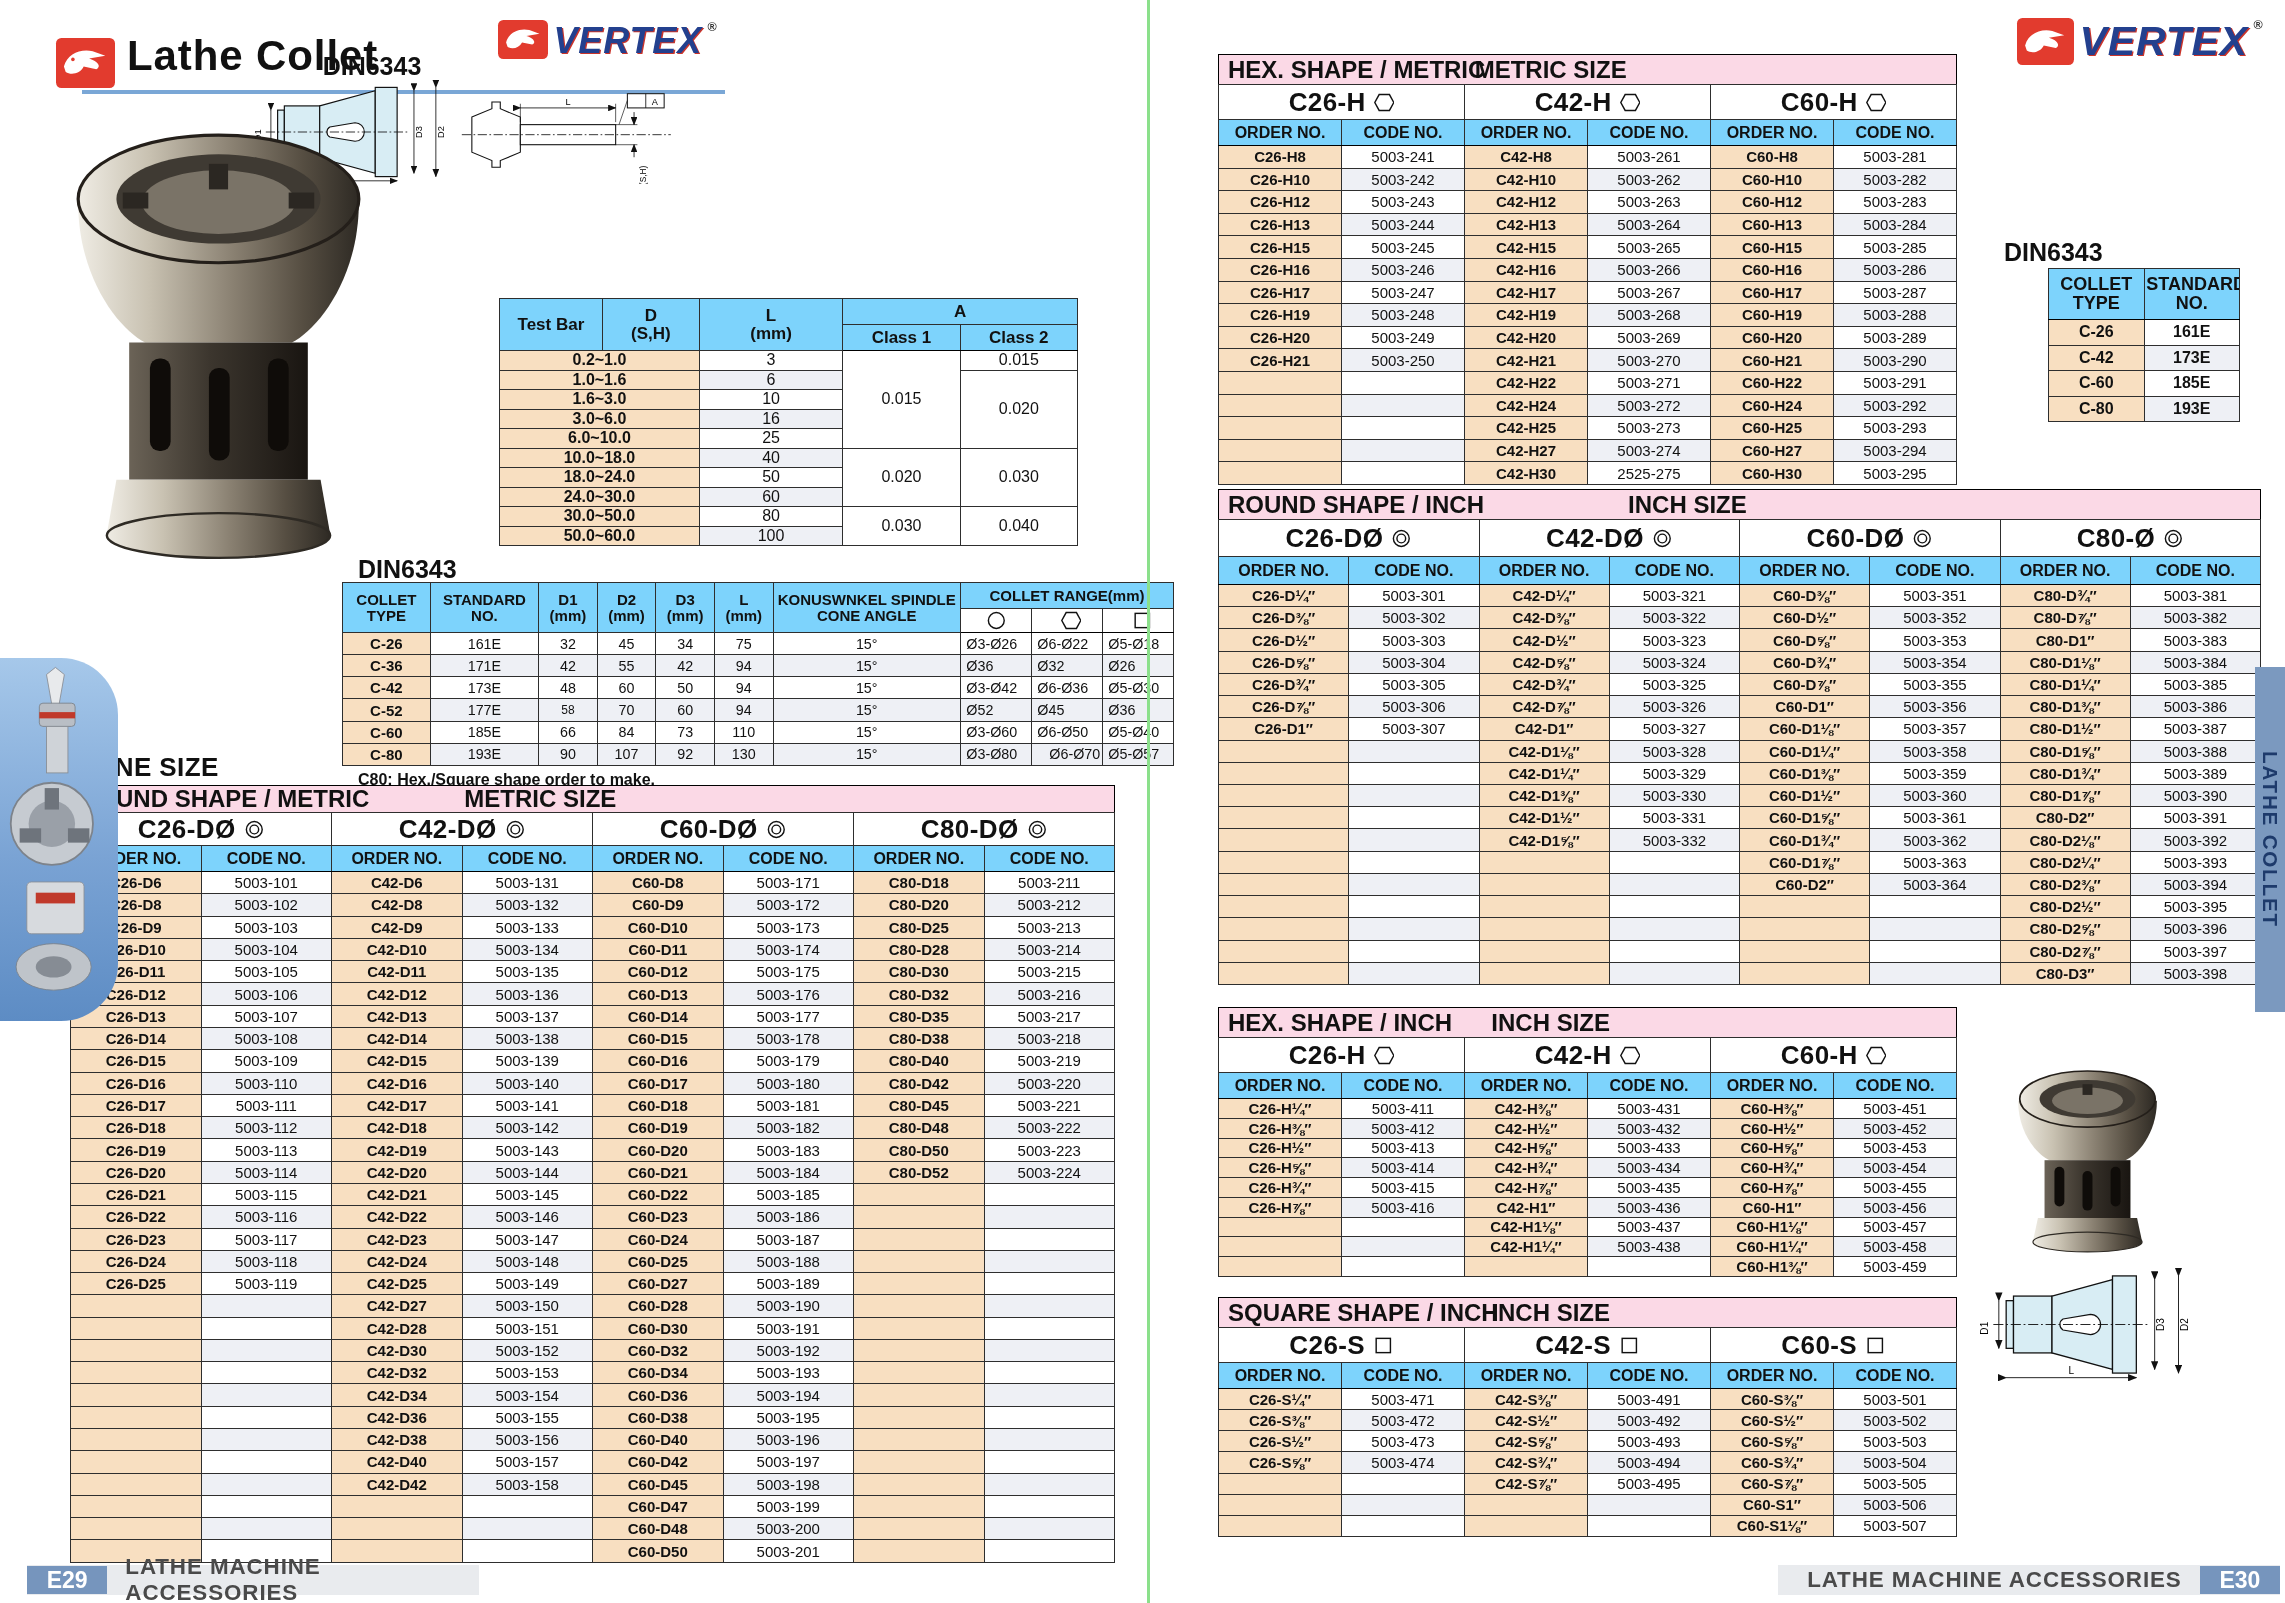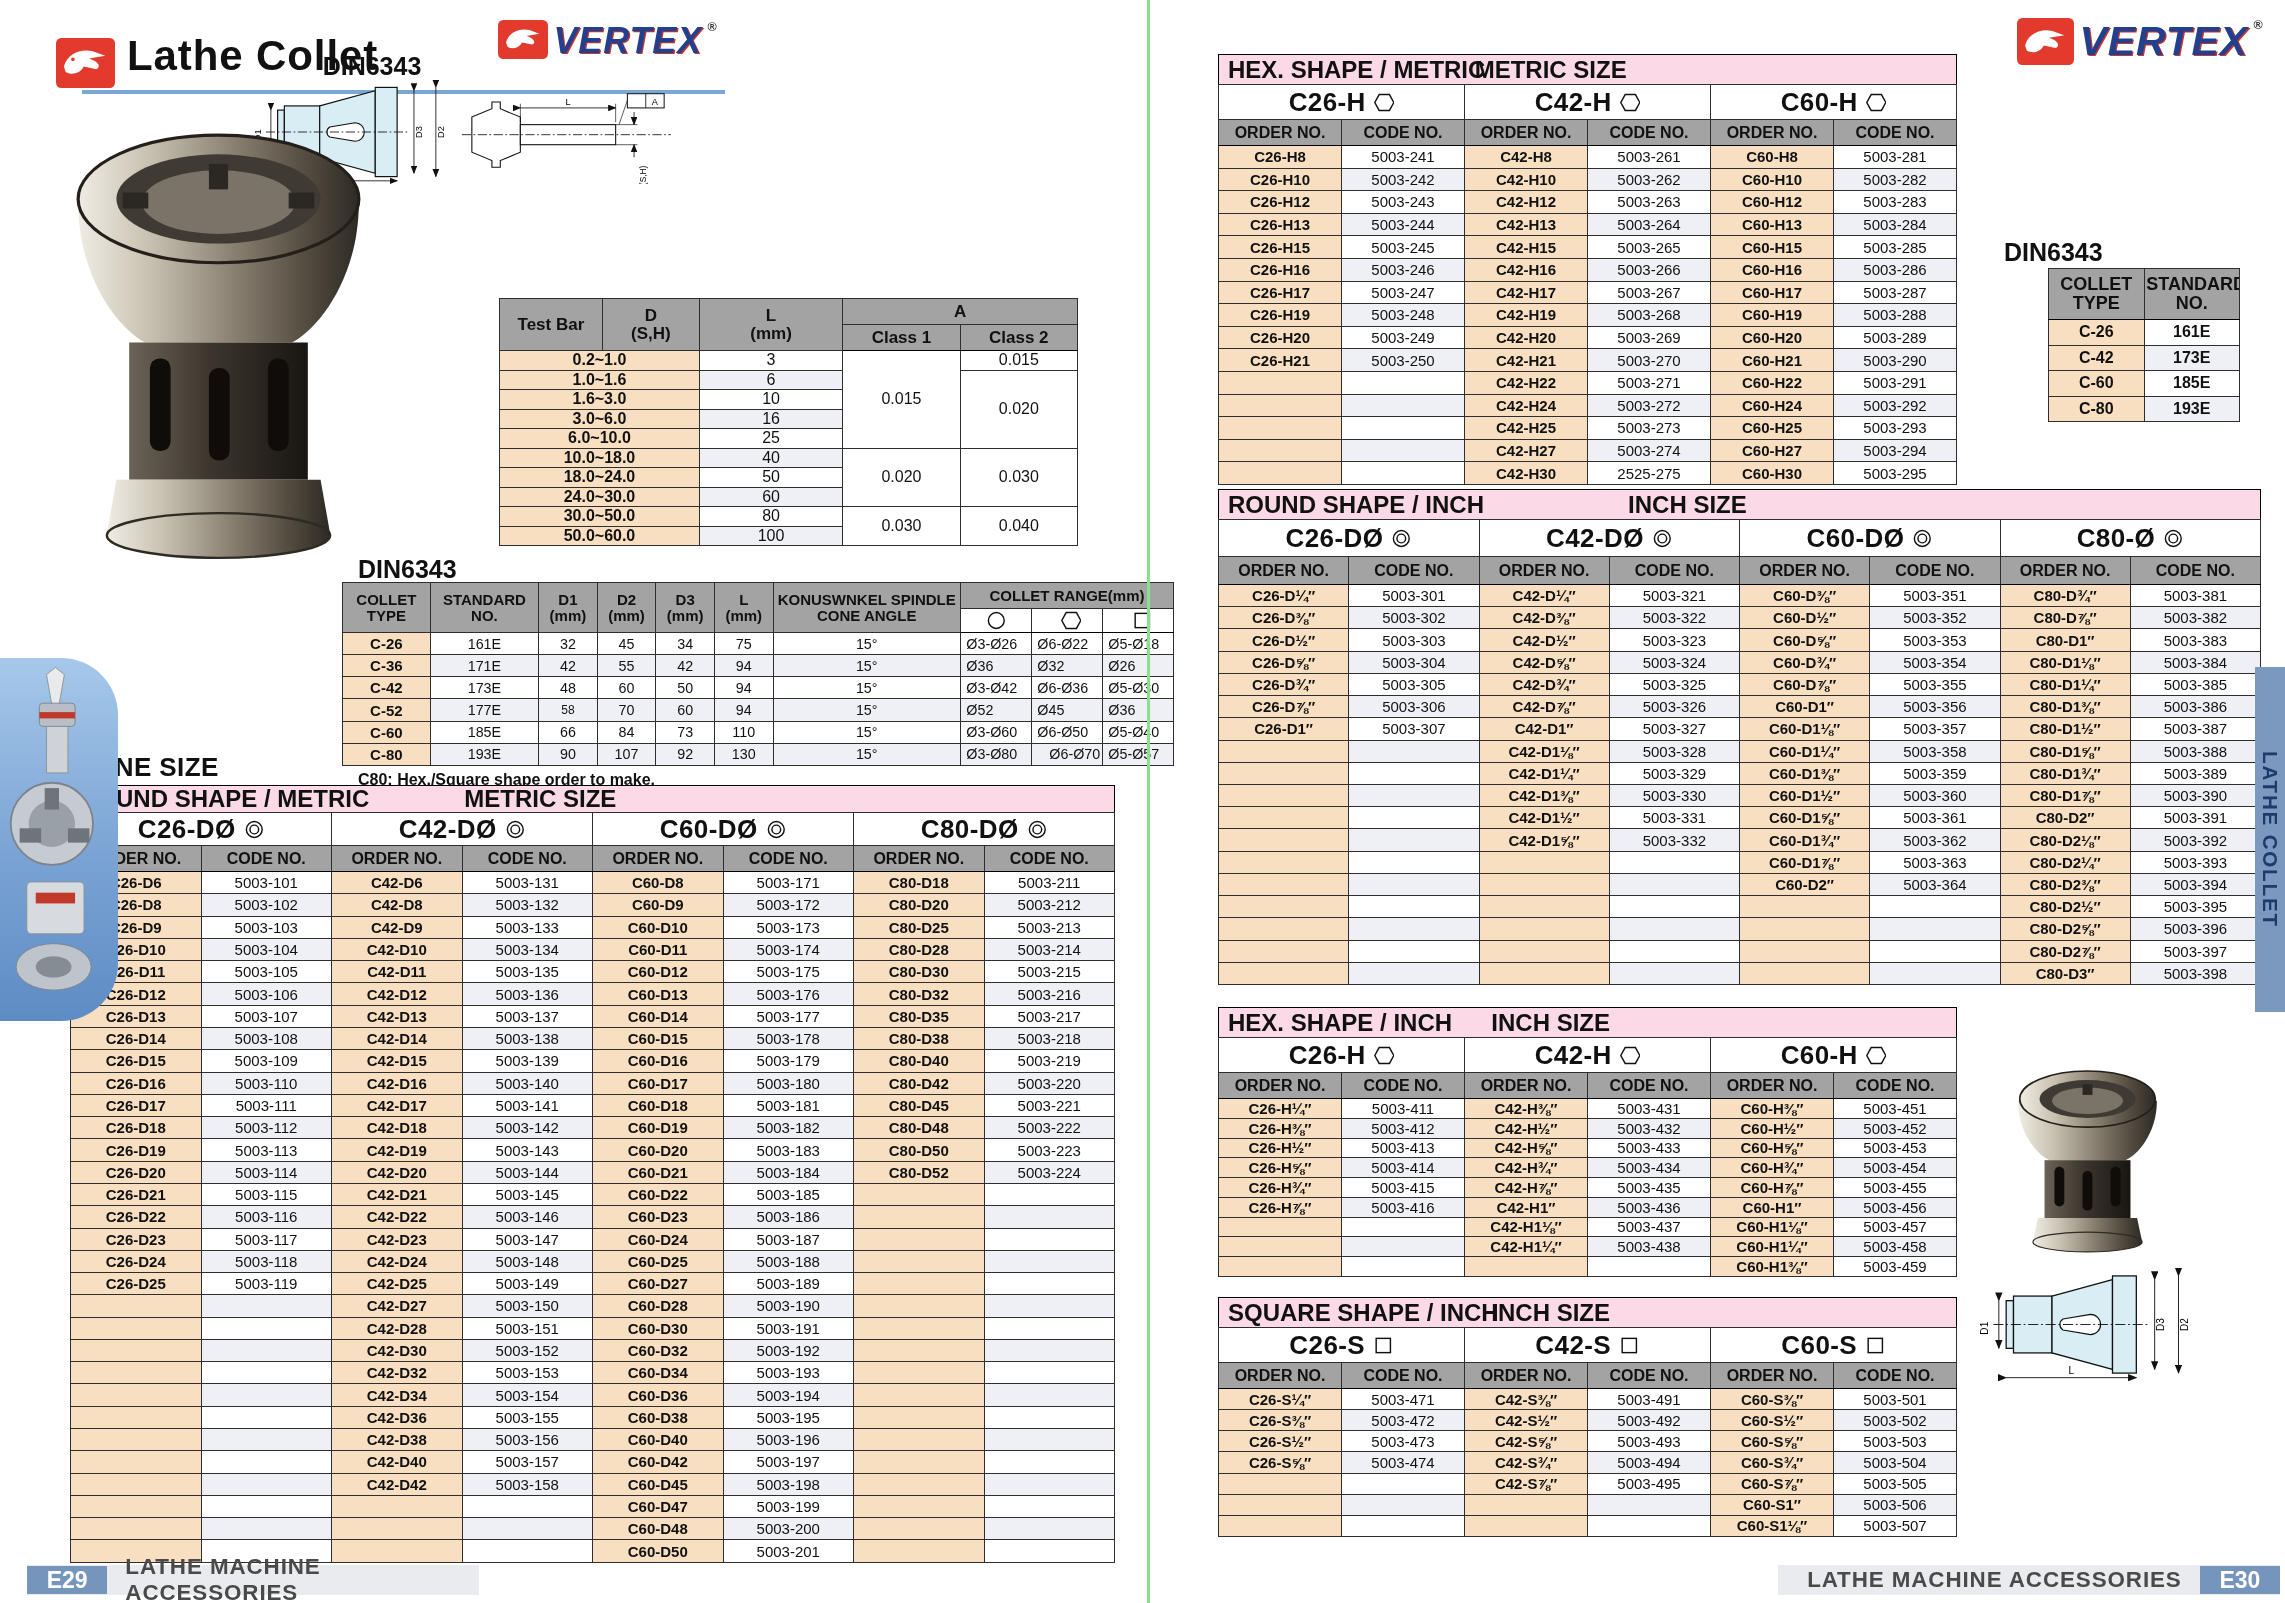--- a/index.html
+++ b/index.html
@@ -7,21 +7,21 @@
           font-family:"Liberation Sans","DejaVu Sans",sans-serif;color:#111;}
   .abs{position:absolute;}
 
   
   .ptable{border-collapse:collapse;table-layout:fixed;width:100%;height:100%;border:1.8px solid #000;}
   .ptable th,.ptable td{border:0.9px solid #2e2e2e;text-align:center;vertical-align:middle;
                         padding:0 1.8px;overflow:hidden;white-space:nowrap;}
   .ghead{background:#ffffff;font-weight:bold;font-size:26px;height:34px;}
   .glabel{letter-spacing:0.4px;}
   .hicon{width:20.6px;height:19px;vertical-align:-1.8px;margin-left:8px;}
-  .chead{background:#a3a3a3;font-weight:bold;font-size:16px;height:25px;}
+  .chead{background:#7dd3fc;font-weight:bold;font-size:16px;height:25px;}
   .ocell{background:#f8dfc1;font-weight:bold;font-size:15px;}
   .ccell{background:#ffffff;font-size:15px;}
   .ccell.alt{background:#eef0f5;}
   .gfirst{border-left:1.8px solid #000 !important;}
   .ptable thead tr:last-child th{border-bottom:1.3px solid #000;}
 
   
   .tband{background:#fbd9e6;border:1.8px solid #000;border-bottom:none;display:flex;align-items:center;
          font-weight:bold;font-size:24px;box-sizing:border-box;position:relative;}
   .tband .bleft{padding-left:9px;}

